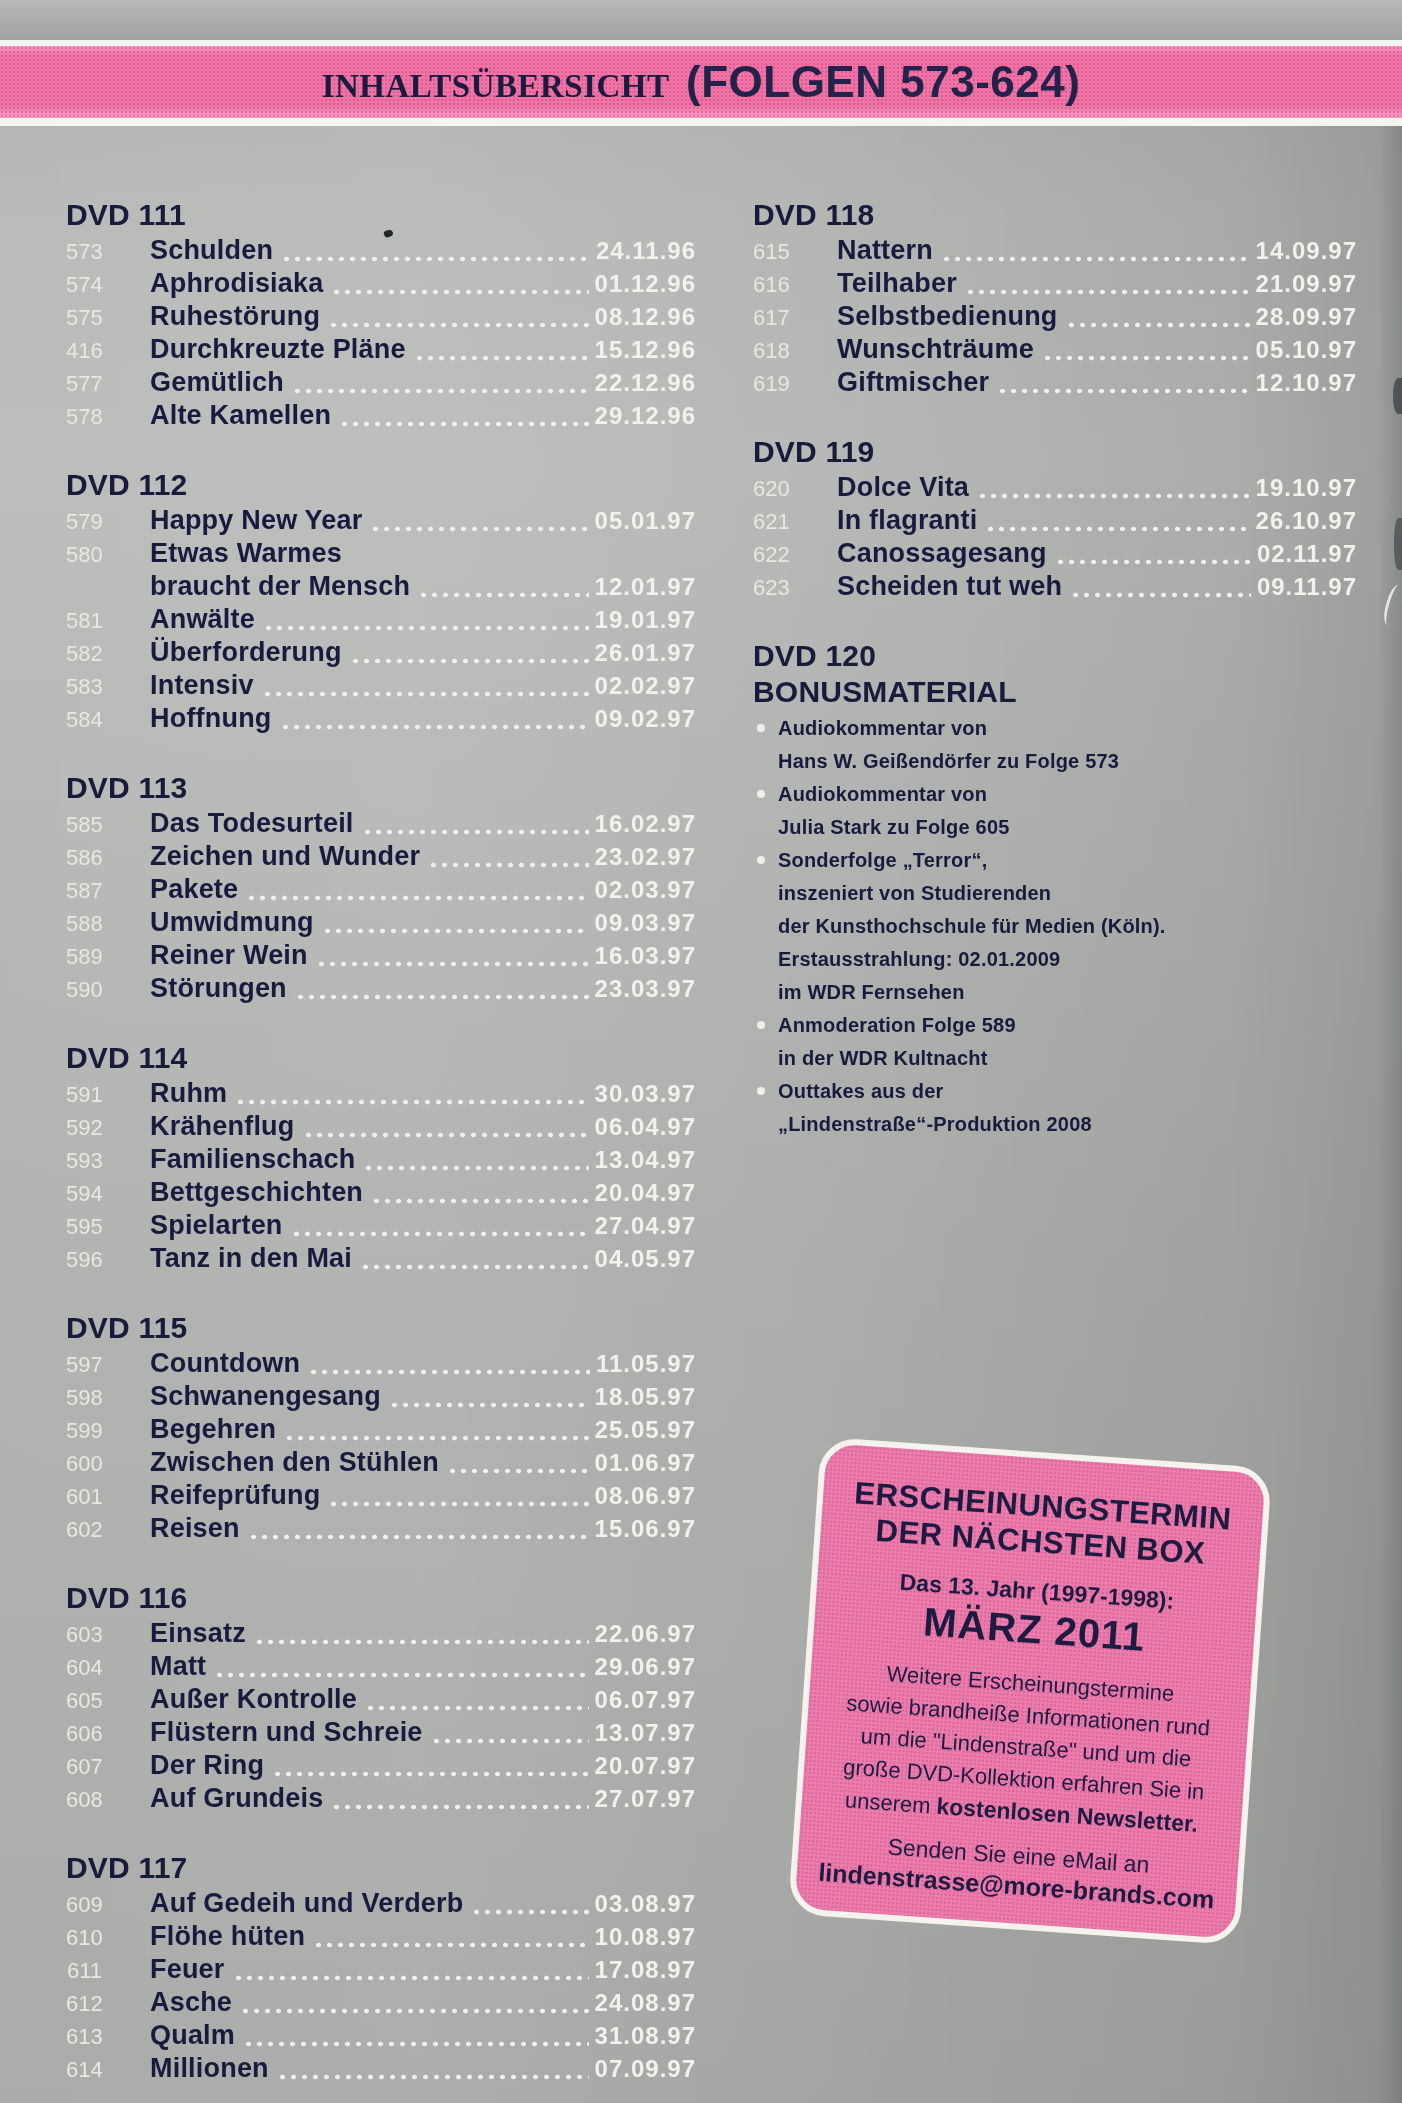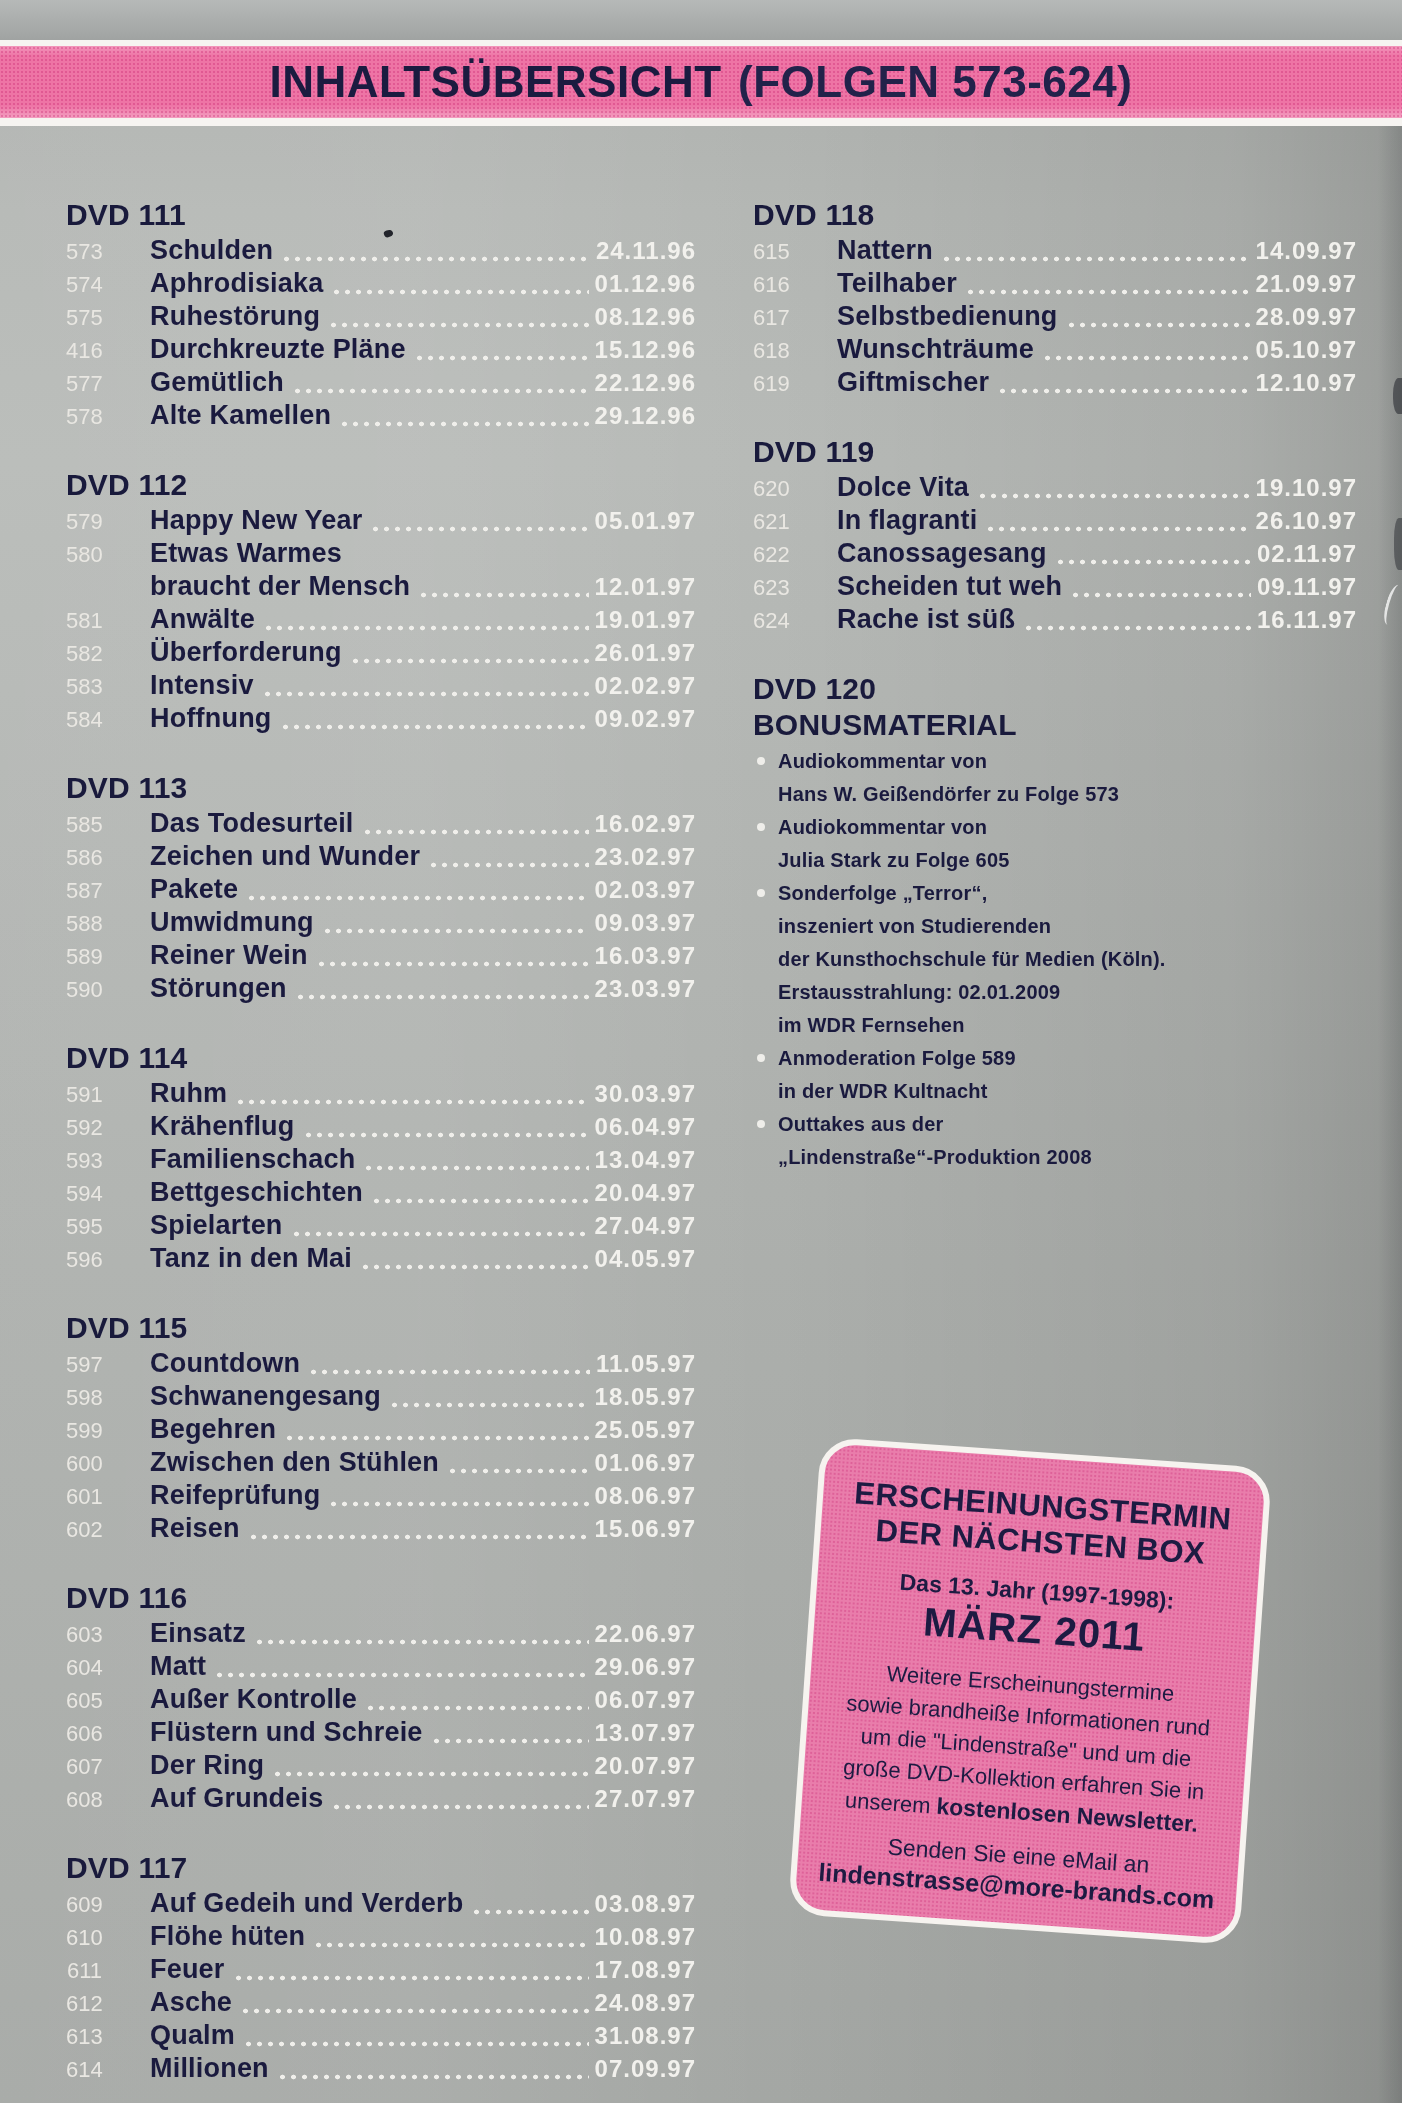--- a/index.html
+++ b/index.html
@@ -14,21 +14,21 @@
     background:linear-gradient(180deg,#b6b9b8,#a0a3a2);}
   .title-bar{
     position:absolute;top:40px;left:0;right:0;height:72px;
     border-top:6px solid #f6f4f1;border-bottom:8px solid #f6f4f1;
     background-color:#ee74a5;
     background-image:radial-gradient(rgba(195,25,105,0.30) 1.1px, rgba(0,0,0,0) 1.5px),
       linear-gradient(180deg, rgba(255,255,255,0.25) 0%, rgba(255,255,255,0) 14%, rgba(255,255,255,0) 82%, rgba(255,255,255,0.30) 100%);
     background-size:4px 4px,100% 100%;
     text-align:center;line-height:72px;white-space:nowrap;
   }
-  .title-main{font-weight:700;font-size:44px;color:#1b1b40;letter-spacing:0.5px;}
+  .title-main{font-weight:700;font-size:33px;color:#1b1b40;letter-spacing:0.5px;font-family:Liberation Serif, serif;}
   .title-range{font-weight:700;font-size:44px;color:#22224a;letter-spacing:0.5px;margin-left:12px;}
   .col{position:absolute;top:197px;}
   .col-left{left:66px;width:630px;}
   .col-right{left:753px;width:604px;}
   .section{margin-bottom:34px;}
   .sec-header{font-size:30px;font-weight:700;line-height:36px;margin-bottom:2px;color:#191a3c;letter-spacing:0.2px;}
   .row{display:flex;align-items:baseline;height:33px;}
   .num{flex:none;width:36px;text-align:right;margin-right:16px;font-size:22px;color:#e9e7e2;}
   .etitle{flex:none;font-size:27px;font-weight:700;color:#1a1a3e;white-space:nowrap;letter-spacing:0.2px;margin-left:32px;}
   .leader{flex:1;align-self:flex-end;height:10px;margin:0 6px 4px 8px;
@@ -404,26 +404,20 @@
           <span class="etitle">Canossagesang</span>
           <span class="leader"></span>
           <span class="edate">02.11.97</span>
         </div>
         <div class="row">
           <span class="num">623</span>
           <span class="etitle">Scheiden tut weh</span>
           <span class="leader"></span>
           <span class="edate">09.11.97</span>
         </div>
-        <div class="row">
-          <span class="num">624</span>
-          <span class="etitle">Rache ist süß</span>
-          <span class="leader"></span>
-          <span class="edate">16.11.97</span>
-        </div>
       </div>
       <div class="section">
         <div class="sec-header">DVD 120</div>
         <div class="sec-header" style="margin-top: -2px;">BONUSMATERIAL</div>
         <div class="bullet-item">
           <span class="bullet-dot"></span>
           <div class="bullet-line">Audiokommentar von</div>
           <div class="bullet-line">Hans W. Geißendörfer zu Folge 573</div>
         </div>
         <div class="bullet-item">

